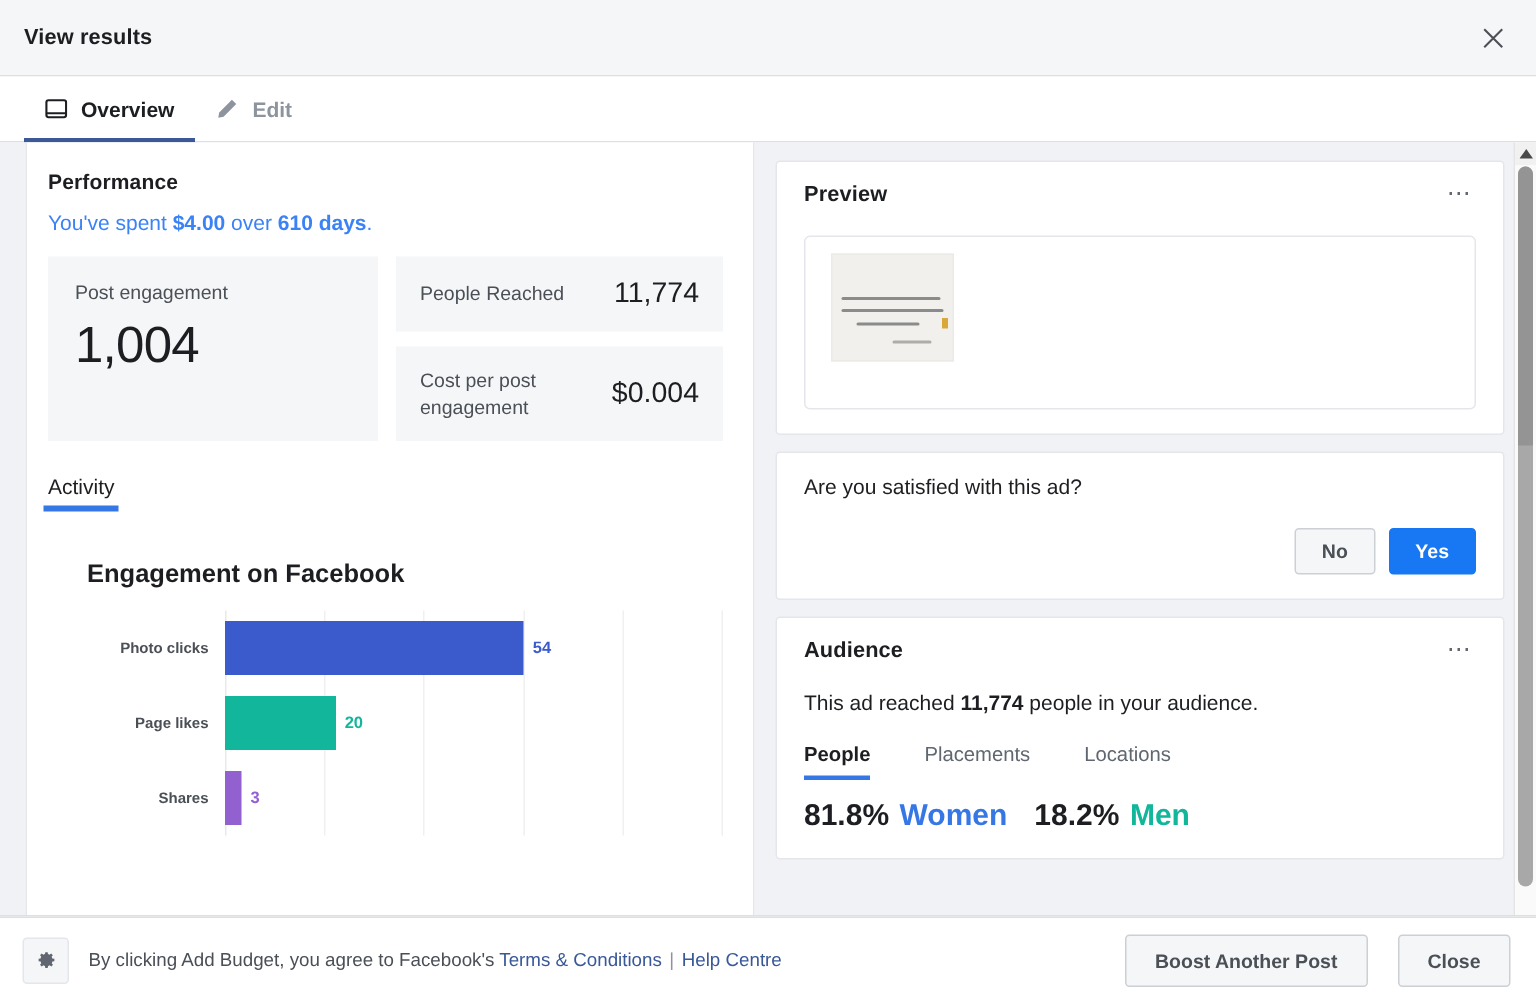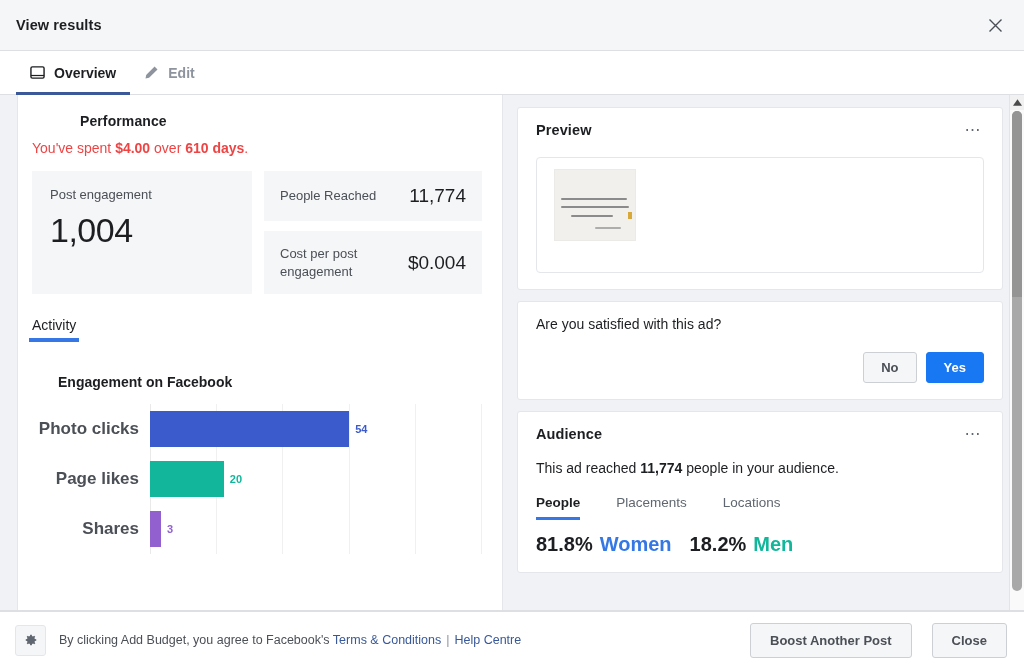--- a/index.html
+++ b/index.html
@@ -50,22 +50,22 @@
 
   
   .left-col {
     width:503px; padding:0 0 0 17px; background:#f0f2f5; flex:none;
     display:flex;
   }
   .left-card {
     flex:1; background:#fff; border:1px solid #e4e6eb; border-bottom:none; border-top:none;
     padding:18px 20px 0 14px; overflow:hidden;
   }
-  .perf-title { font-size:14px; font-weight:bold; color:#1c1e21; margin-bottom:11px; letter-spacing:.1px;margin-left:48px;}
-  .perf-sub { font-size:14px; color:#ef4444; margin-bottom:15px; }
+  .perf-title { font-size:14px; font-weight:bold; color:#1c1e21; margin-bottom:11px; letter-spacing:.1px;}
+  .perf-sub { font-size:14px; color:#3b82f6; margin-bottom:15px; }
   .perf-sub b { font-weight:bold; }
 
   .metrics { display:flex; gap:12px; }
   .metric-big {
     width:220px; background:#f5f6f7; padding:16px 18px 20px 18px;
   }
   .metric-big .label { font-size:13px; color:#4b4f56; margin-bottom:9px;}
   .metric-big .value { font-size:34px; color:#1c1e21; font-weight:normal; letter-spacing:-.5px;}
   .metric-col { flex:1; display:flex; flex-direction:column; gap:10px;}
   .metric-sm {
@@ -75,36 +75,36 @@
   .metric-sm .label { font-size:13px; color:#4b4f56; line-height:1.35; }
   .metric-sm .value { font-size:19px; color:#1c1e21; white-space:nowrap;}
 
   .activity-tab-wrap { margin-top:22px; }
   .activity-tab {
     display:inline-block; font-size:14px; font-weight:normal; color:#1c1e21; padding-bottom:9px;
     position:relative; cursor:pointer;
   }
   .activity-tab .bar { position:absolute; left:-3px; right:-3px; bottom:0; height:4px; background:#3578e5;}
 
-  .chart-title { font-size:14px; font-weight:bold; color:#1c1e21; margin:32px 0 0 12px;padding-left:14px;}
+  .chart-title { font-size:17px; font-weight:bold; color:#1c1e21; margin:32px 0 0 12px;padding-left:14px;}
 
   .chart { margin-top:14px; position:relative; height:150px; display:flex; }
   .chart-labels {
     width:118px; flex:none; display:flex; flex-direction:column;
   }
   .chart-plot { flex:1; position:relative; }
   .gridlines { position:absolute; inset:0; display:flex; }
   .gridcell { flex:1; border-right:1px solid #f0f0f0; }
   .gridcell:first-child { border-left:1px solid #e9e9e9; }
   .bars { position:absolute; inset:0; display:flex; flex-direction:column; }
   .row { flex:1; display:flex; align-items:center; }
   .bar { height:36px; }
   .bar-val { font-size:11px; margin-left:6px; font-weight:bold; }
   .lbl-row { flex:1; display:flex; align-items:center; justify-content:flex-end;
-             font-size:17px; color:#4b4f56; padding-right:11px; font-weight:bold;}
+             font-size:10px; color:#4b4f56; padding-right:11px; font-weight:bold;}
 
   
   .right-col {
     flex:1; background:#f0f2f5; padding:12px 21px 0 14px; overflow:hidden;
     display:flex; flex-direction:column; gap:11px;
   }
   .card { background:#fff; border:1px solid #e4e6eb; border-radius:3px; padding:14px 18px 16px 18px;}
   .card-head { display:flex; align-items:flex-start; justify-content:space-between;}
   .card-title { font-size:14.5px; font-weight:bold; color:#1c1e21; letter-spacing:.1px;}
   .dots { color:#606770; font-size:16px; letter-spacing:1.5px; line-height:12px; cursor:pointer; padding:2px 2px 6px 6px;}

